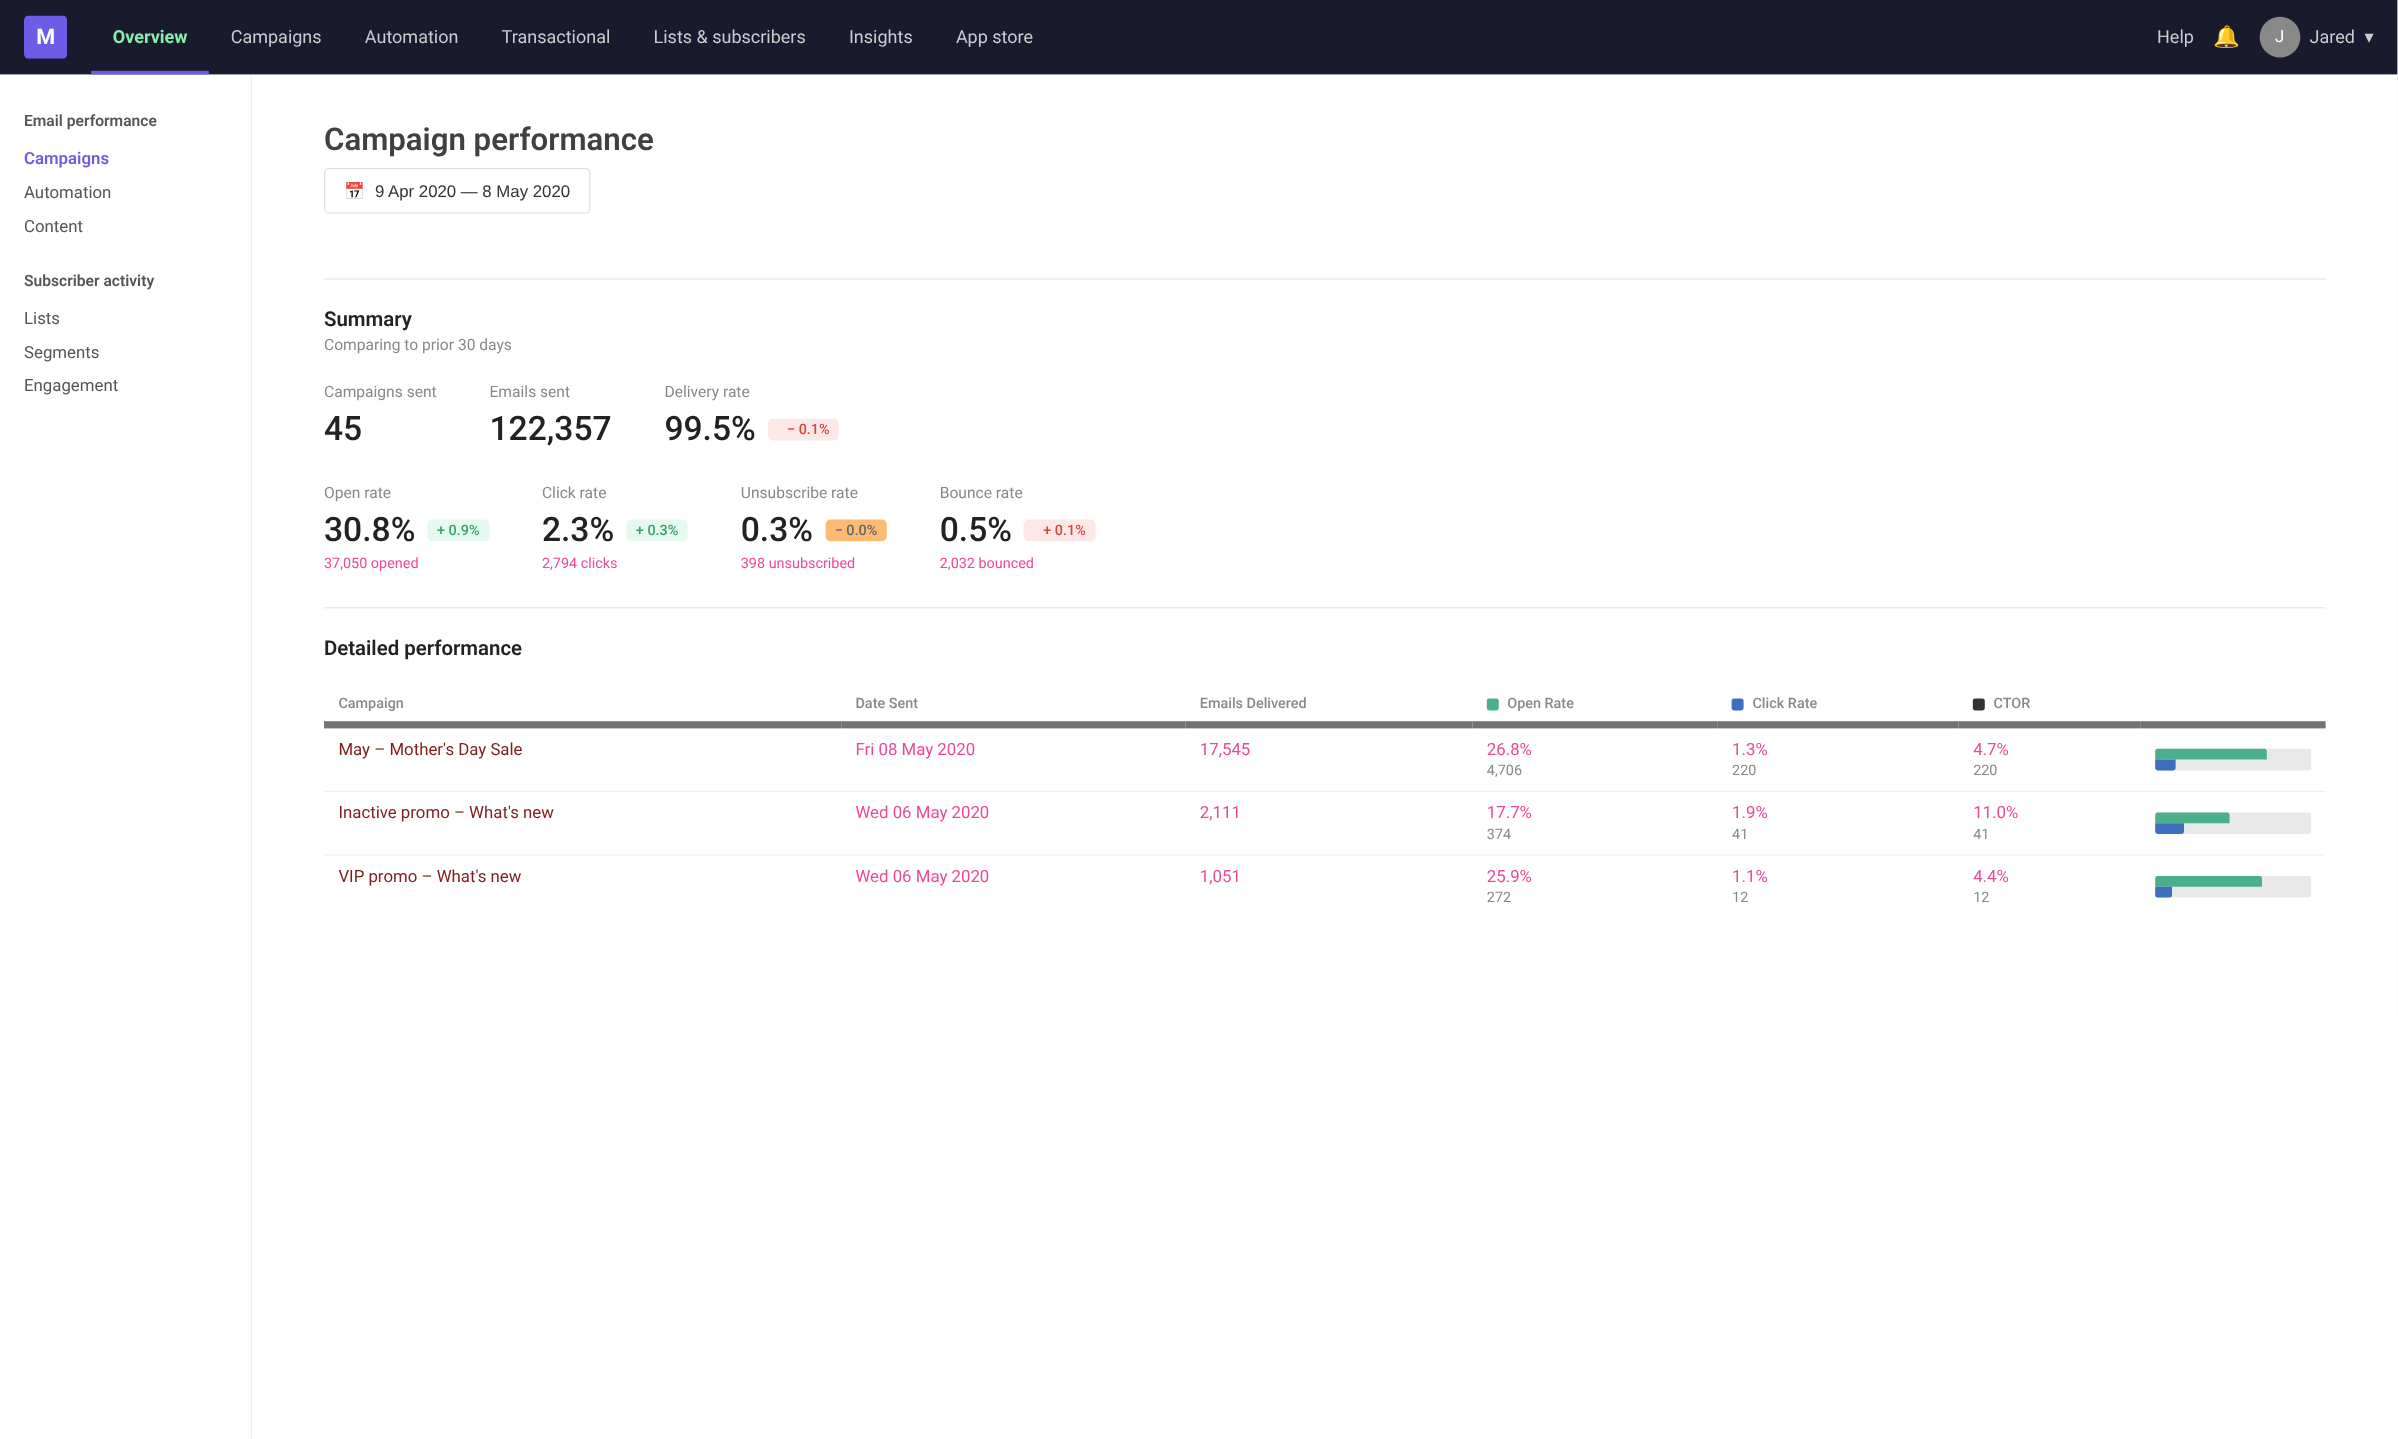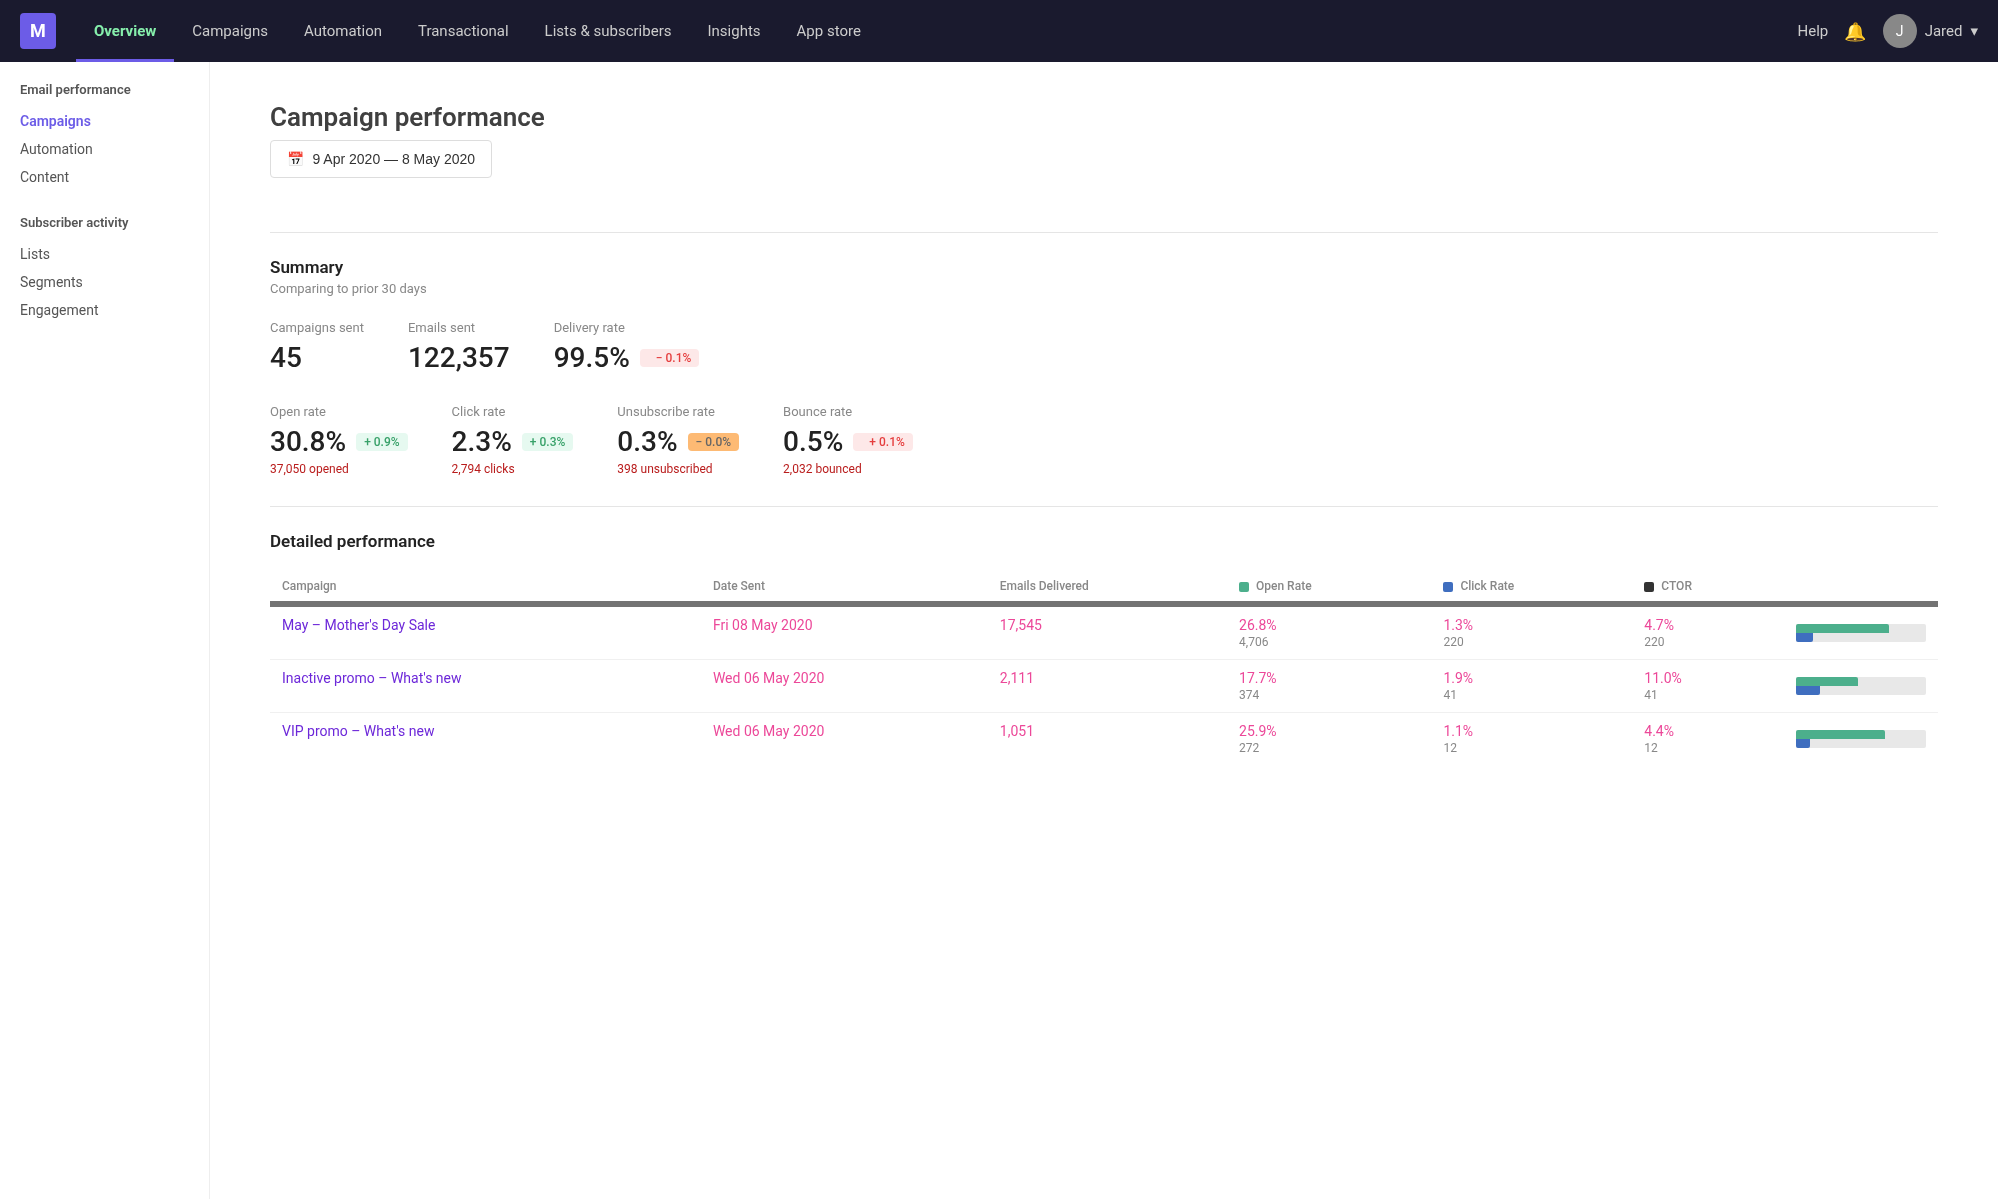--- a/index.html
+++ b/index.html
@@ -90,21 +90,21 @@
     .main-layout {
       display: flex;
       min-height: calc(100vh - 62px);
       background: #fff;
     }
 
     
     .sidebar {
       width: 210px;
       min-width: 210px;
-      padding: 20px 20px;
+      padding: 32px 20px;
       background: #fff;
       border-right: 1px solid #eee;
     }
     .sidebar-section-title {
       font-size: 13px;
       font-weight: 600;
       color: #555;
       margin-bottom: 10px;
       margin-top: 24px;
     }
@@ -182,21 +182,21 @@
     .stat-value {
       font-size: 28px;
       font-weight: 500;
       color: #222;
       display: flex;
       align-items: center;
       gap: 10px;
     }
     .stat-sub {
       font-size: 12px;
-      color: #b91c1c;
+      color: #ec4899;
       margin-top: 4px;
     }
 
     .badge {
       display: inline-flex;
       align-items: center;
       gap: 3px;
       padding: 2px 8px;
       border-radius: 4px;
       font-size: 12px;
@@ -229,21 +229,21 @@
     .perf-table td {
       padding: 10px 12px;
       font-size: 14px;
       color: #333;
       vertical-align: top;
     }
     .perf-table tr:not(:last-child) td {
       border-bottom: 1px solid #f0f0f0;
     }
     .campaign-link {
-      color: #6d28d9;
+      color: #7f1d1d;
       text-decoration: none;
       font-size: 14px;
     }
     .td-main { font-size: 14px; color: #ec4899; }
     .td-sub { font-size: 12px; color: #888; margin-top: 2px; }
 
     
     .bar-container {
       width: 130px;
       position: relative;

